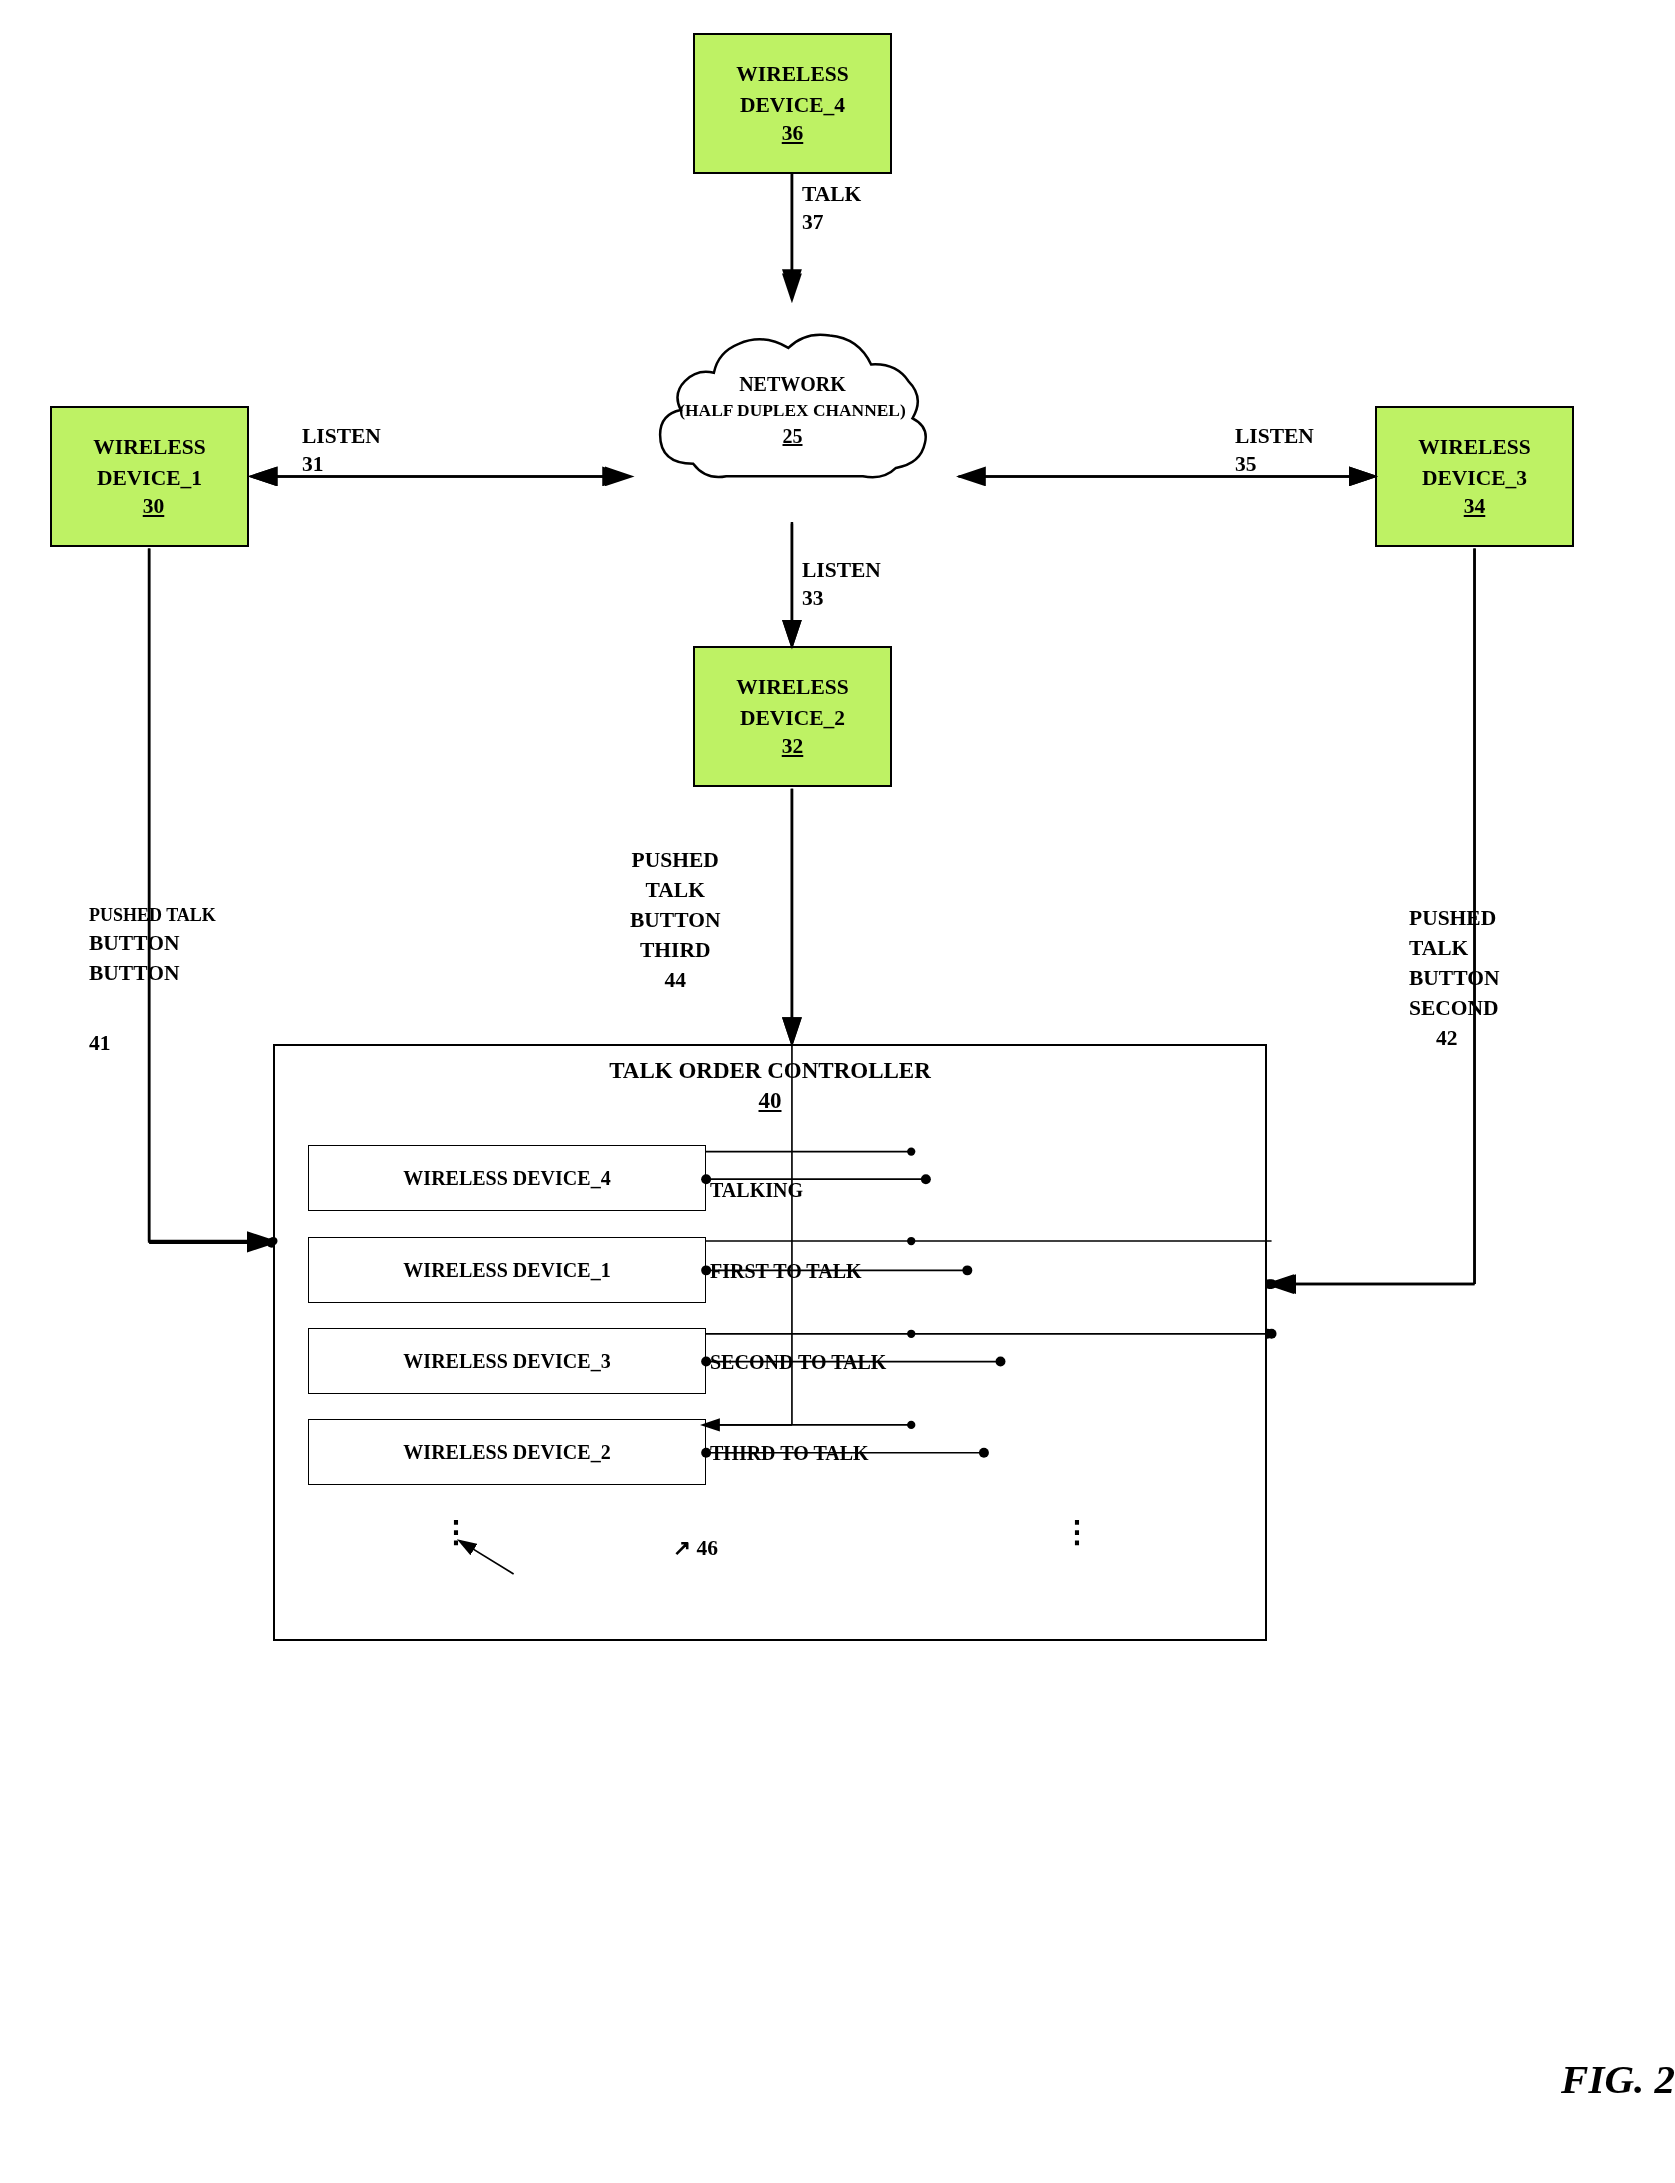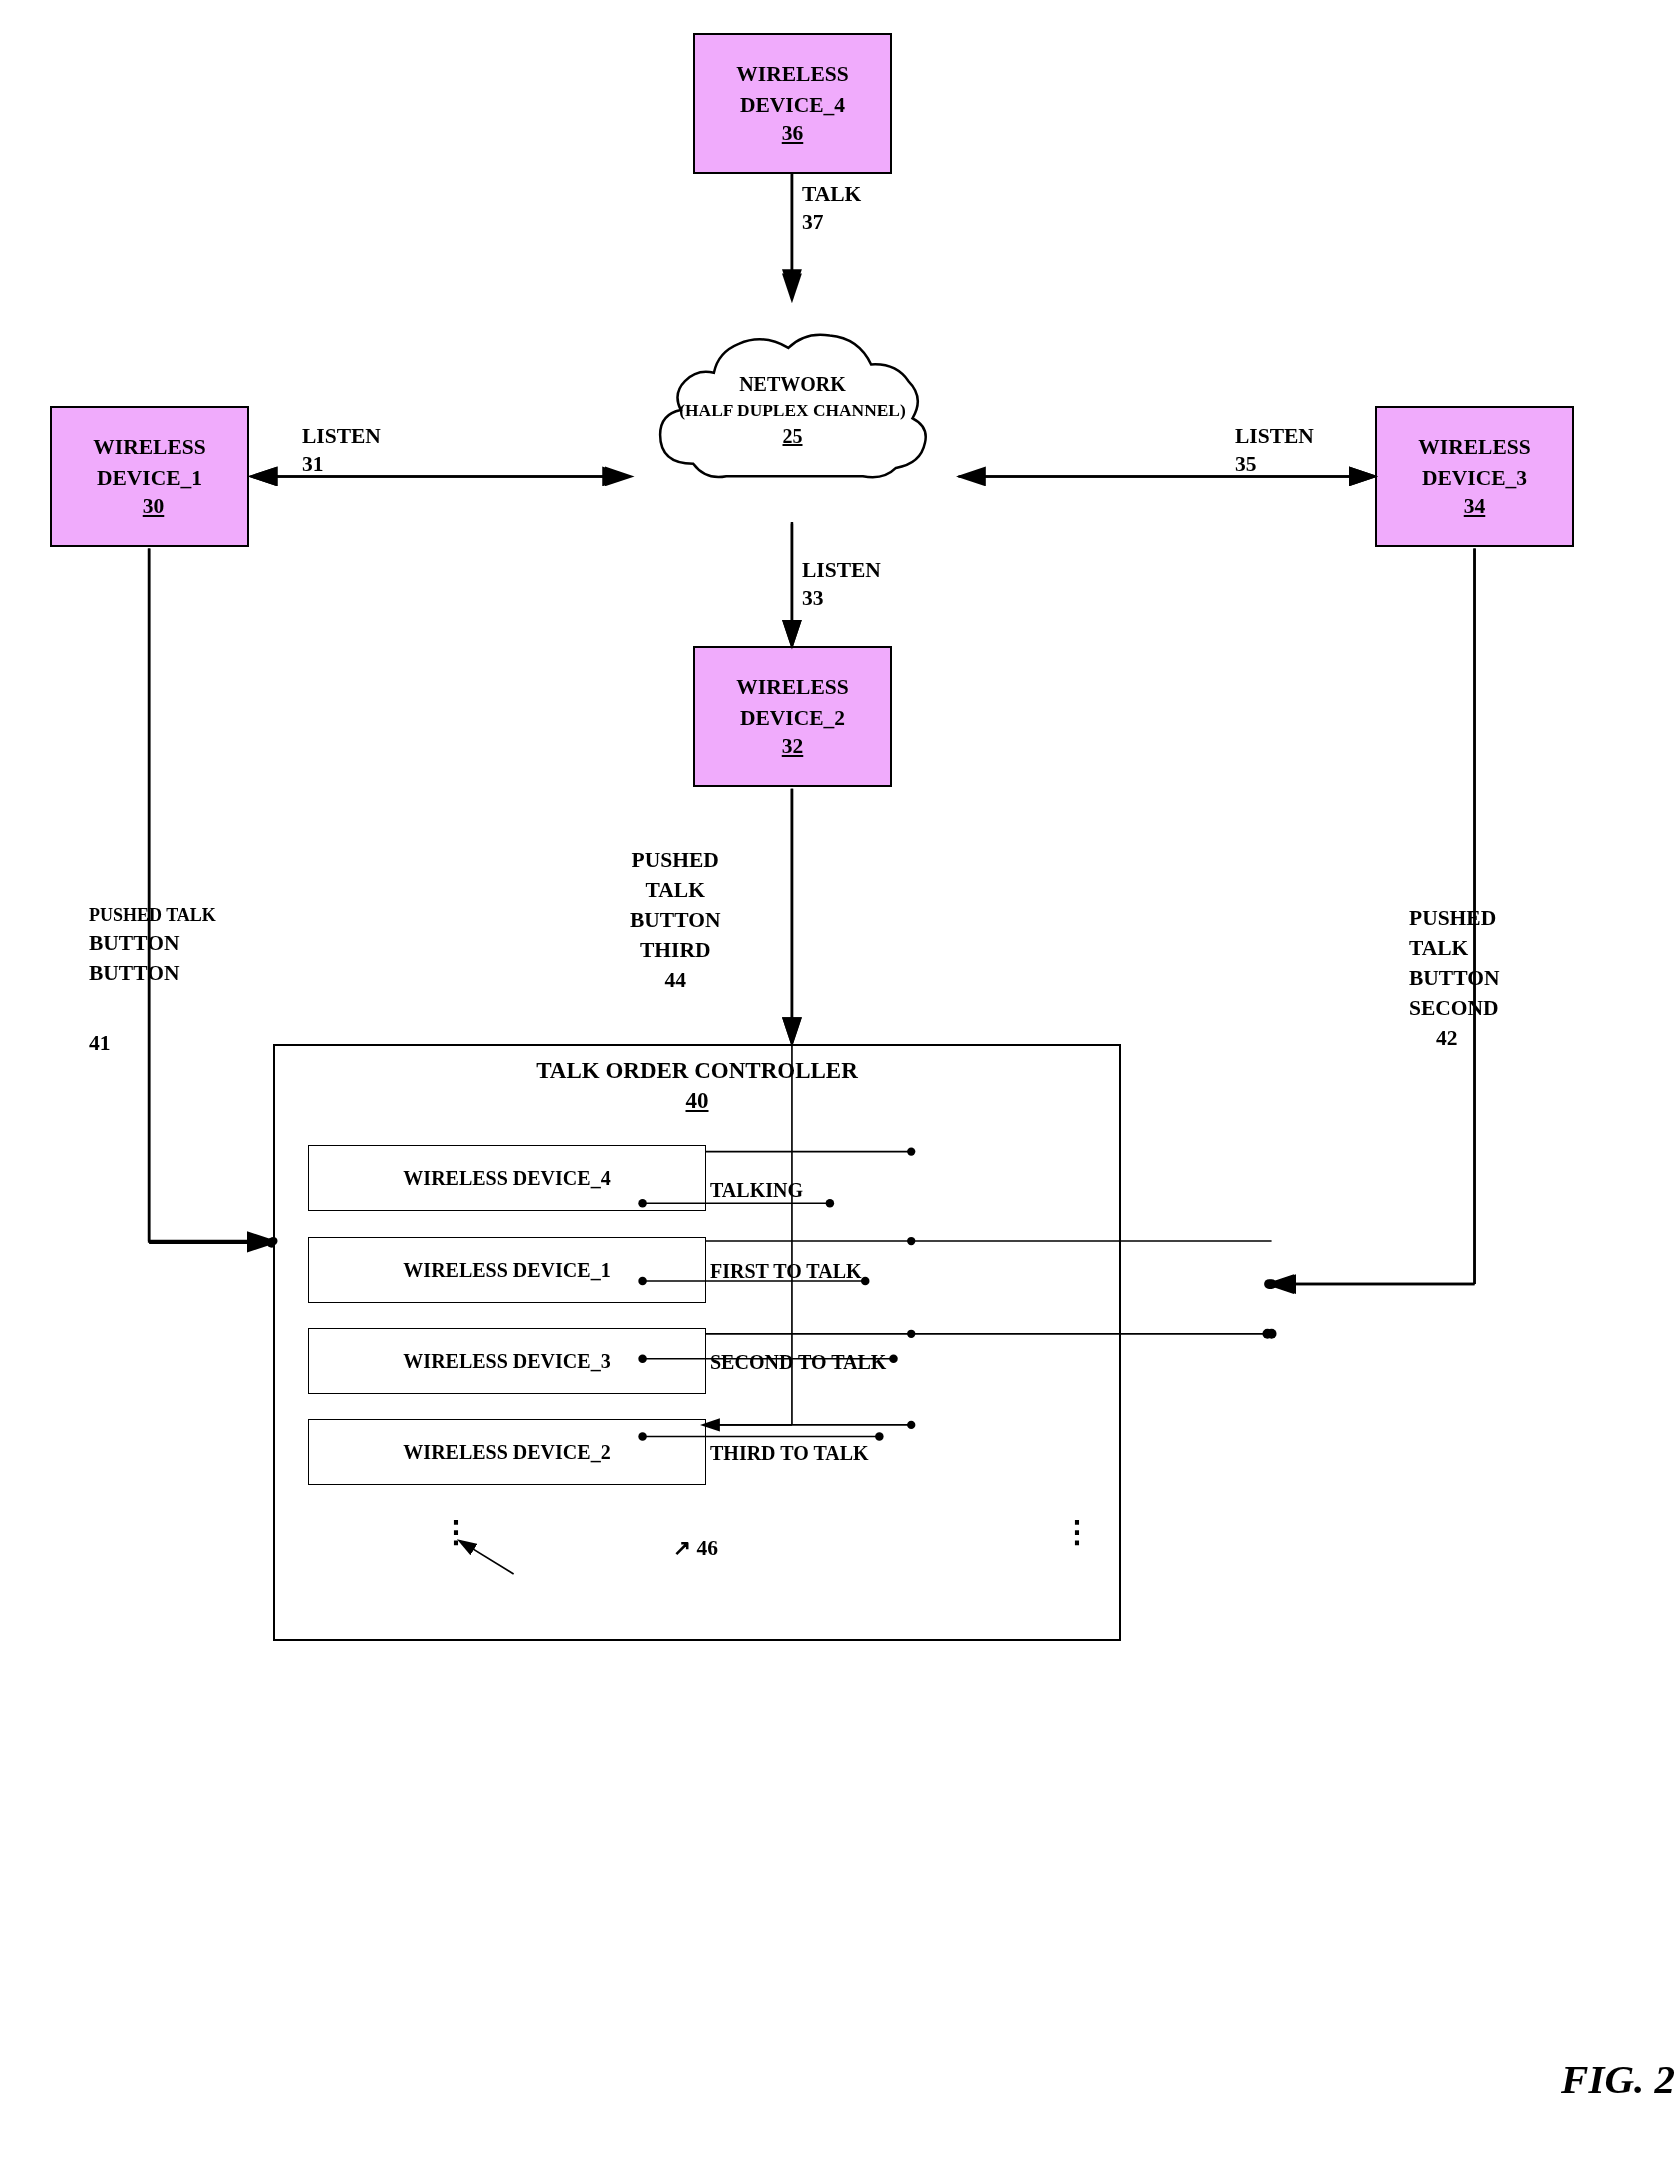--- a/index.html
+++ b/index.html
@@ -16,21 +16,21 @@
       position: absolute;
       top: 0; left: 0;
       width: 1675px;
       height: 2183px;
     }
 
     
     .device-box {
       position: absolute;
       border: 2.5px solid #000;
-      background: #f0abfc;
+      background: #bef264;
       display: flex;
       flex-direction: column;
       align-items: center;
       justify-content: center;
       text-align: center;
       font-size: 21.5px;
       font-weight: bold;
       line-height: 1.3;
     }
 
@@ -291,21 +291,21 @@
   </div>
 
   <div class="label" style="left:630px; top:845px; text-align:center; line-height:1.4;">
     <div style="font-size:21.5px; font-weight:bold;">PUSHED</div>
     <div style="font-size:21.5px; font-weight:bold;">TALK</div>
     <div style="font-size:21.5px; font-weight:bold;">BUTTON</div>
     <div style="font-size:21.5px; font-weight:bold;">THIRD</div>
     <div style="font-size:21.5px; font-weight:bold;">44</div>
   </div>
 
-  <div class="toc-box" style="left:273px; top:1044px; width:848px; height:597px;">
+  <div class="toc-box" style="left:273px; top:1044px; width:994px; height:597px;">
 
     <div class="toc-title" style="font-size:23px; font-weight:bold; text-align:center; padding-top:11.6px;">TALK ORDER CONTROLLER</div>
     <div class="toc-ref" style="font-size:23px; font-weight:bold; text-decoration:underline; text-align:center; margin-bottom:8.3px;">40</div>
 
     <div class="toc-row" style="left:33px; top:99px; width:398px; height:66px;">
       <span style="font-size:20px; font-weight:bold;">WIRELESS DEVICE_4</span>
     </div>
     <div class="toc-row-label" style="left:435px; top:133px; font-size:20px; font-weight:bold;">TALKING</div>
 
     <div class="toc-row" style="left:33px; top:191px; width:398px; height:66px;">

